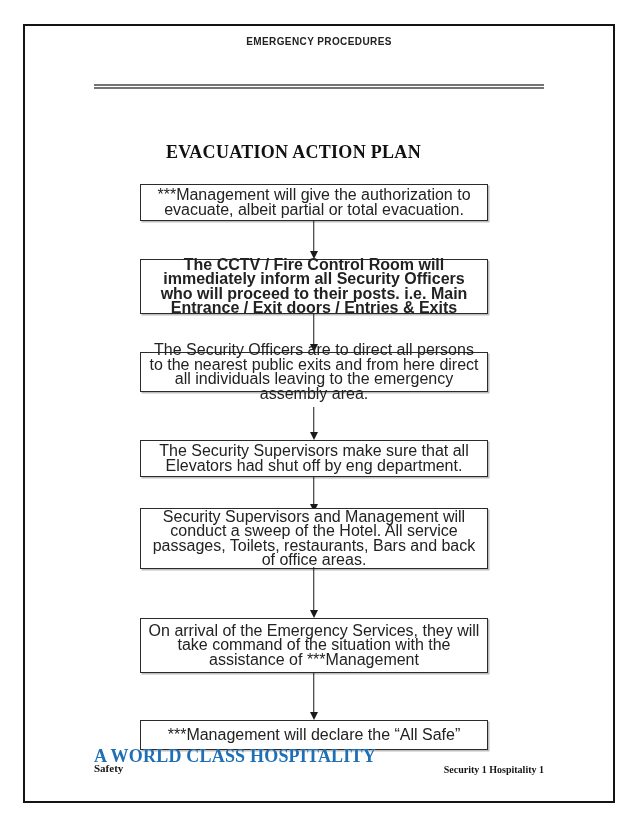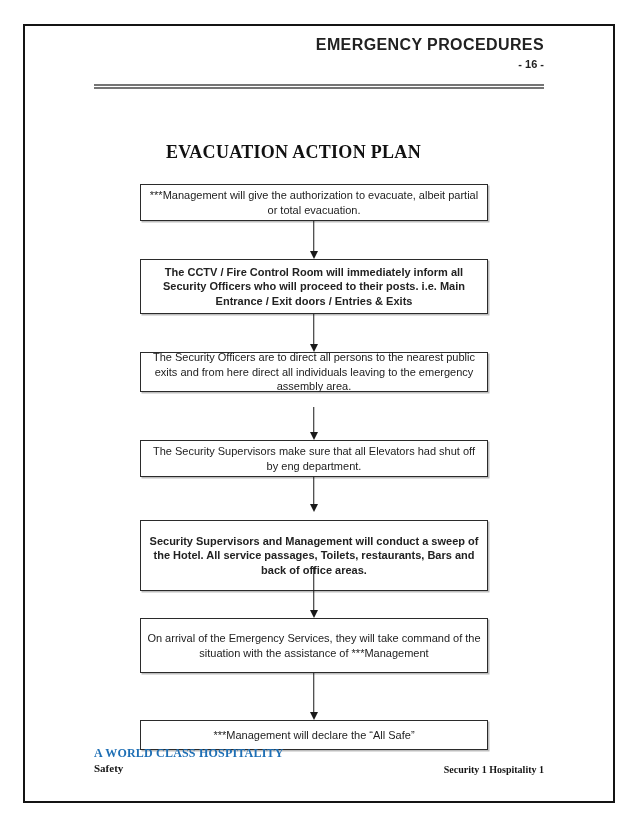--- a/index.html
+++ b/index.html
@@ -2,63 +2,62 @@
 <html><head>
 <meta charset="utf-8">
 <style>
   html,body{margin:0;padding:0;background:#fff;}
   .canvas{position:relative;width:638px;height:826px;background:#ffffff;overflow:hidden;
           font-family:"Liberation Sans",sans-serif;color:#1e1e1e;}
   .frame{position:absolute;left:23px;top:24px;width:592px;height:779px;
          border:2px solid #141414;box-sizing:border-box;background:#fff;}
   
   .hdr-band{position:absolute;left:94px;width:450px;}
-  .hdr-title{top:36px;text-align:right;font-size:16px;font-weight:bold;letter-spacing:.4px;color:#222;}
+  .hdr-title{top:36px;text-align:center;font-size:10px;font-weight:bold;letter-spacing:.4px;color:#222;}
   .page-num{top:58px;text-align:right;font-size:11px;font-weight:bold;color:#222;}
   .dbl-rule{position:absolute;left:94px;top:84px;width:450px;height:5px;box-sizing:border-box;
             border-top:2px solid #757575;border-bottom:2px solid #757575;background:#fff;}
   .doc-title{position:absolute;left:166px;top:142px;font-family:"Liberation Serif",serif;
              font-weight:bold;font-size:18px;letter-spacing:.3px;color:#111;}
   .flow-box{position:absolute;left:140px;width:348px;box-sizing:border-box;
             border:1px solid #2b2b2b;background:#fff;box-shadow:1.5px 1.5px 0 #bdbdbd;
             display:flex;align-items:center;justify-content:center;
-            text-align:center;font-size:11px;line-height:14.5px;color:#222;padding:14px 6px;}
+            text-align:center;font-size:16px;line-height:14.5px;color:#222;padding:14px 6px;}
   .b1{top:184px;height:37px;}
   .b2{top:259px;height:55px;font-weight:bold;}
   .b3{top:352px;height:40px;}
   .b4{top:440px;height:37px;}
-  .b5{top:520px;height:71px;font-weight:bold;}
+  .b5{top:508px;height:61px;}
   .b6{top:618px;height:55px;}
   .b7{top:720px;height:29px;}
   .flow-arrow{position:absolute;left:308px;width:11px;}
   .a1{top:221px;height:38px;}
   .a2{top:314px;height:38px;}
   .a3{top:407px;height:33px;}
   .a4{top:477px;height:35px;}
   .a5{top:567px;height:51px;}
   .a6{top:673px;height:47px;}
   .arrow-line{position:absolute;left:50%;transform:translateX(-50%);top:0;bottom:6px;width:1.5px;background:#1a1a1a;}
   .arrow-head{position:absolute;left:50%;transform:translateX(-50%);bottom:0;width:0;height:0;
               border-left:4.5px solid transparent;border-right:4.5px solid transparent;border-top:8px solid #1a1a1a;}
   .ft-brand{position:absolute;left:94px;top:746px;font-family:"Liberation Serif",serif;
-            font-weight:bold;font-size:12px;letter-spacing:.2px;}
+            font-weight:bold;font-size:18px;letter-spacing:.2px;}
   .ft-safety{position:absolute;left:94px;top:762px;font-family:"Liberation Serif",serif;
              font-weight:bold;font-size:11px;color:#161616;}
   .ft-right{position:absolute;left:294px;top:764px;width:250px;text-align:right;
             font-family:"Liberation Serif",serif;font-weight:bold;font-size:10px;color:#161616;}
 </style>
 </head>
 <body>
 
 <div class="canvas">
 
   <div class="frame"></div>
 
   <div class="hdr-band hdr-title">EMERGENCY PROCEDURES</div>
-  <div class="hdr-band page-num">- 16 -</div>
   <div class="dbl-rule"></div>
 
   <div class="doc-title">EVACUATION ACTION PLAN</div>
 
   <div class="flow-box b1">
     <span>***Management will give the authorization to evacuate, albeit partial or total evacuation.</span>
   </div>
   <div class="flow-arrow a1">
     <span class="arrow-line"></span>
     <span class="arrow-head"></span>

